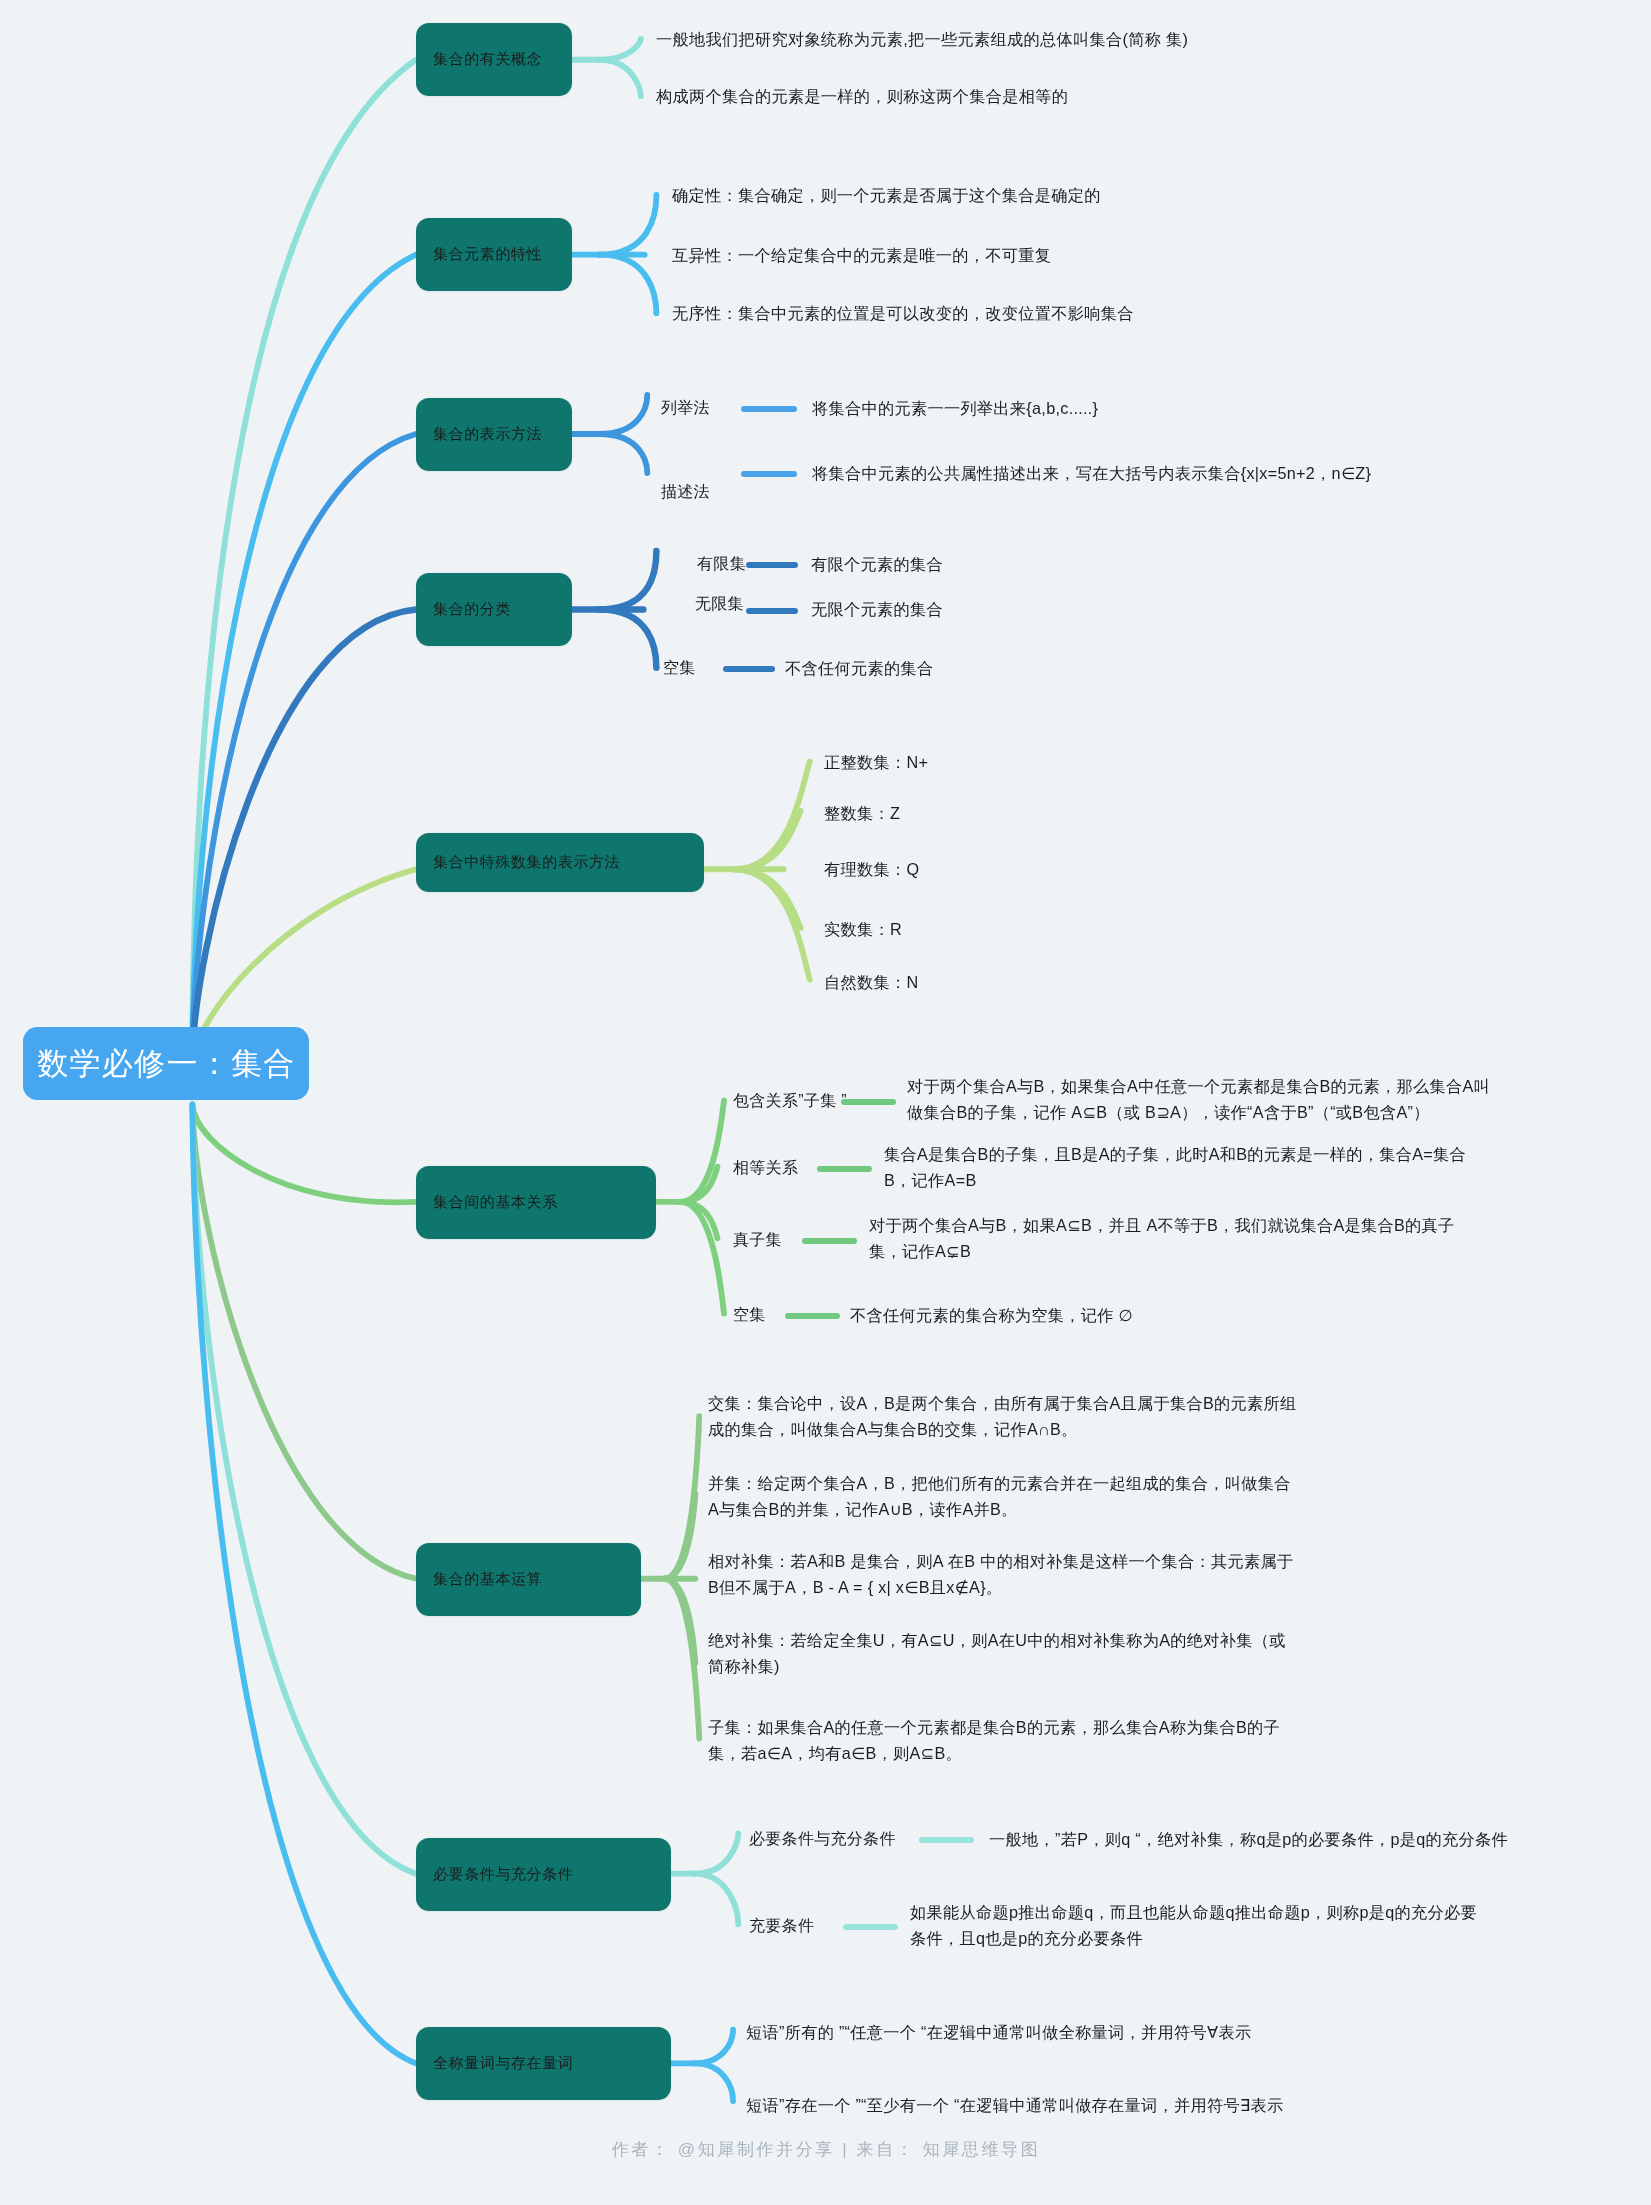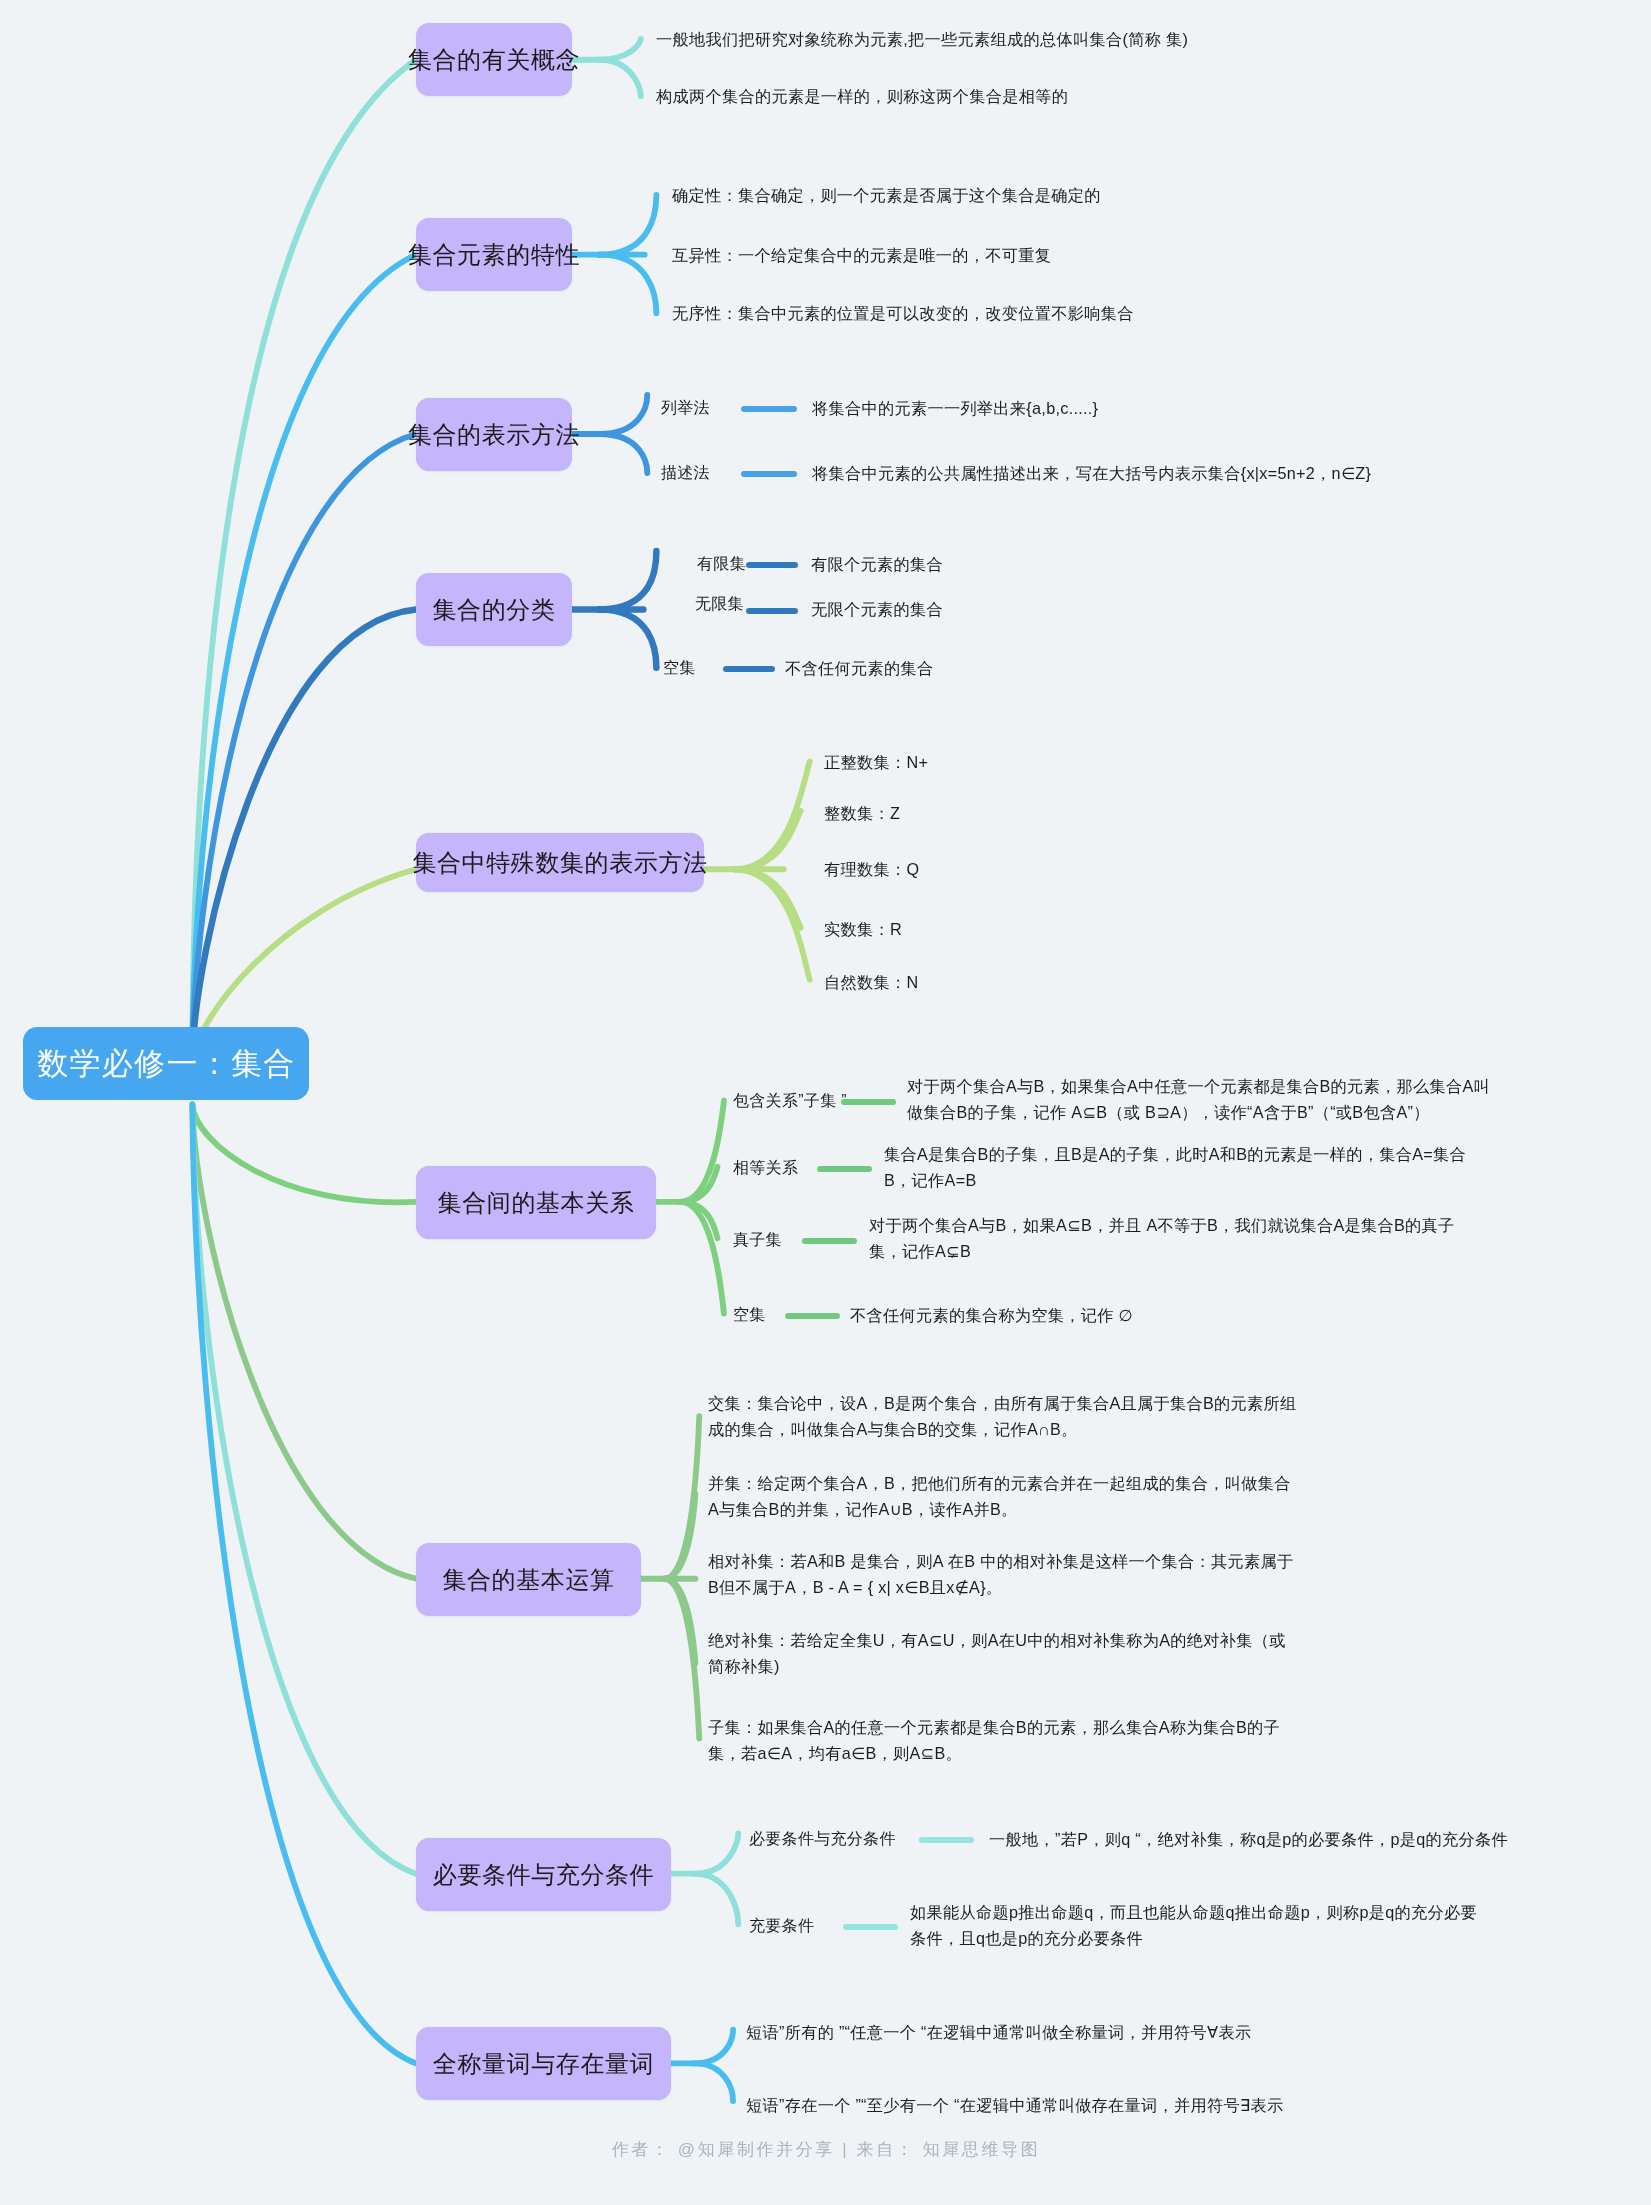--- a/index.html
+++ b/index.html
@@ -30,25 +30,25 @@
     display: flex; align-items: center; justify-content: center;
     color: #ffffff;
     font-size: 31px;
     letter-spacing: 1.3px;
     z-index: 5;
   }
 
   
   .topic {
     position: absolute;
-    background: #c4b5fd;
+    background: #0f766e;
     border-radius: 13px;
-    display: flex; align-items: center; justify-content: center;
+    display: flex; align-items: center; justify-content: flex-start;
     color: #1b1b1b;
-    font-size: 24px;
+    font-size: 15px;
     letter-spacing: 0.6px;
     box-shadow: 0 0.6px 1.9px rgba(90,110,130,.10);
     z-index: 4;
     padding: 0 17px;
     white-space: nowrap;
   }
 
   
   .leaf {
     position: absolute;
@@ -165,21 +165,21 @@
   <div class="leaf" style="left:672px; top:300px; width:747px;">无序性：集合中元素的位置是可以改变的，改变位置不影响集合</div>
   <div class="leaf" style="left:672px; top:242px; width:747px;">互异性：一个给定集合中的元素是唯一的，不可重复</div>
 
   <div class="topic" style="left:416px; top:398px; width:156px; height:73px;">
     <span>集合的表示方法</span>
   </div>
   <div class="leaf label" style="left:661px; top:395px; width:130px;">列举法</div>
   <div class="dash" style="left:741px; top:406px; width:56px; background:#4aa3e8;"></div>
   <div class="leaf" style="left:812px; top:395px; width:819px;">将集合中的元素一一列举出来{a,b,c.....}</div>
 
-  <div class="leaf label" style="left:661px; top:460px; width:130px;">描述法</div>
+  <div class="leaf label" style="left:661px; top:479px; width:130px;">描述法</div>
   <div class="dash" style="left:741px; top:471px; width:56px; background:#4aa3e8;"></div>
   <div class="leaf" style="left:812px; top:460px; width:832px;">将集合中元素的公共属性描述出来，写在大括号内表示集合{x|x=5n+2，n∈Z}</div>
 
   <div class="topic" style="left:416px; top:573px; width:156px; height:73px;">
     <span>集合的分类</span>
   </div>
   <div class="leaf label" style="left:663px; top:551px; width:117px;text-align:center;">有限集</div>
   <div class="dash" style="left:746px; top:562px; width:52px; background:#3279bd;"></div>
   <div class="leaf" style="left:811px; top:551px; width:390px;">有限个元素的集合</div>
 

